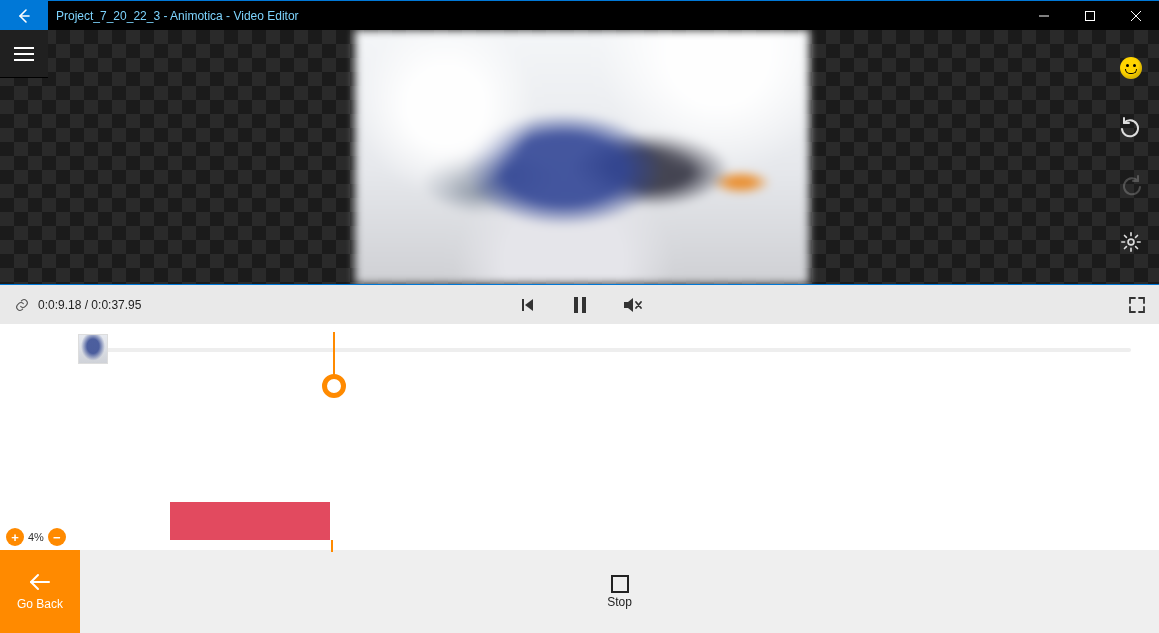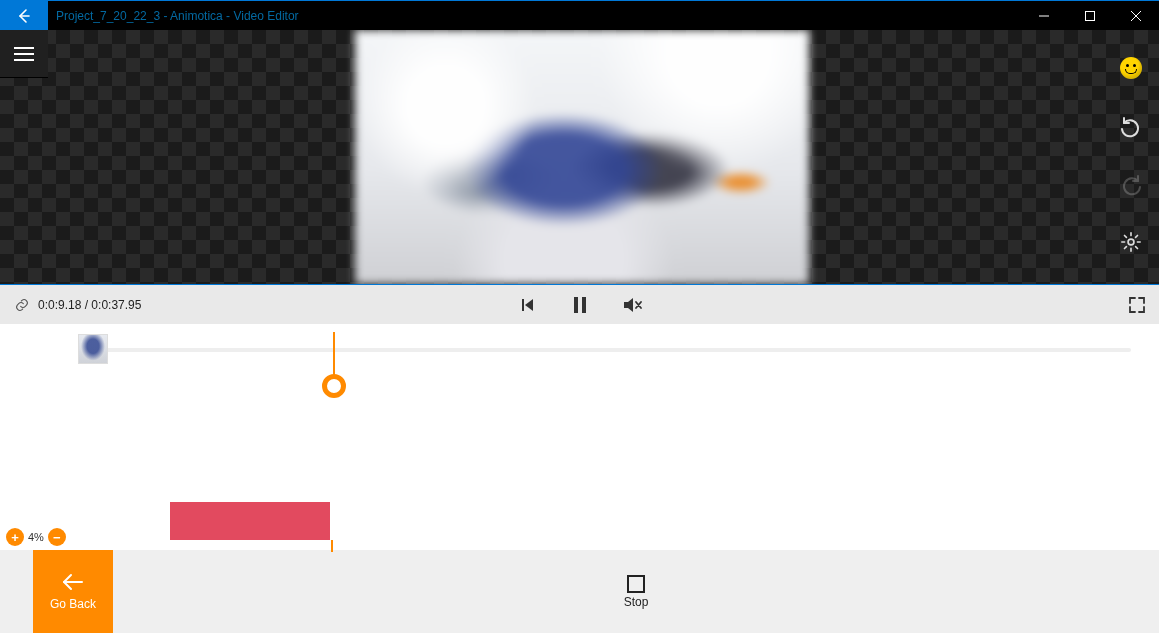--- a/index.html
+++ b/index.html
@@ -7,21 +7,21 @@
 
   
   .titlebar {
     height: 30px; background: #000; color: #fff; display: flex; align-items: stretch;
     font-size: 12px; position: relative; border-top: 1px solid #0078d7;
   }
   .titlebar .back {
     width: 48px; background: #0078d7; display: flex; align-items: center; justify-content: center;
   }
   .titlebar .title {
-    flex: 0 0 auto; display: flex; align-items: center; padding: 0 8px; color: #0369a1;
+    flex: 0 0 auto; display: flex; align-items: center; padding: 0 8px; color: #7dd3fc;
   }
   .titlebar .spacer { flex: 1; }
   .titlebar .winbtn {
     width: 46px; display: flex; align-items: center; justify-content: center;
   }
   .titlebar svg { display: block; }
 
   
   .main {
     position: relative; height: 254px; 
@@ -112,21 +112,20 @@
   }
   .zoom .zbtn { width:18px; height:18px; border-radius:50%; background:#ff8a00; color:#fff; display:flex; align-items:center; justify-content:center; font-size:13px; line-height:1; font-weight:bold; }
 
   
   .bottombar {
     height: 83px; background:#efefef; display:flex; align-items:stretch;
   }
   .goback {
     width:80px; background:#ff8a00; color:#fff; display:flex; flex-direction:column; align-items:center; justify-content:center; gap:6px;
     font-size:12px;
-    margin-left:33px;
   }
   .stop-wrap { flex:1; display:flex; align-items:center; justify-content:center; }
   .stop { display:flex; flex-direction:column; align-items:center; gap:2px; font-size:12px; color:#222; }
   .stop .sq { width:18px; height:18px; border:2px solid #222; }
 
   
   .sep-top { border-top:1px solid #0078d7; }
 </style>
 </head>
 <body>

